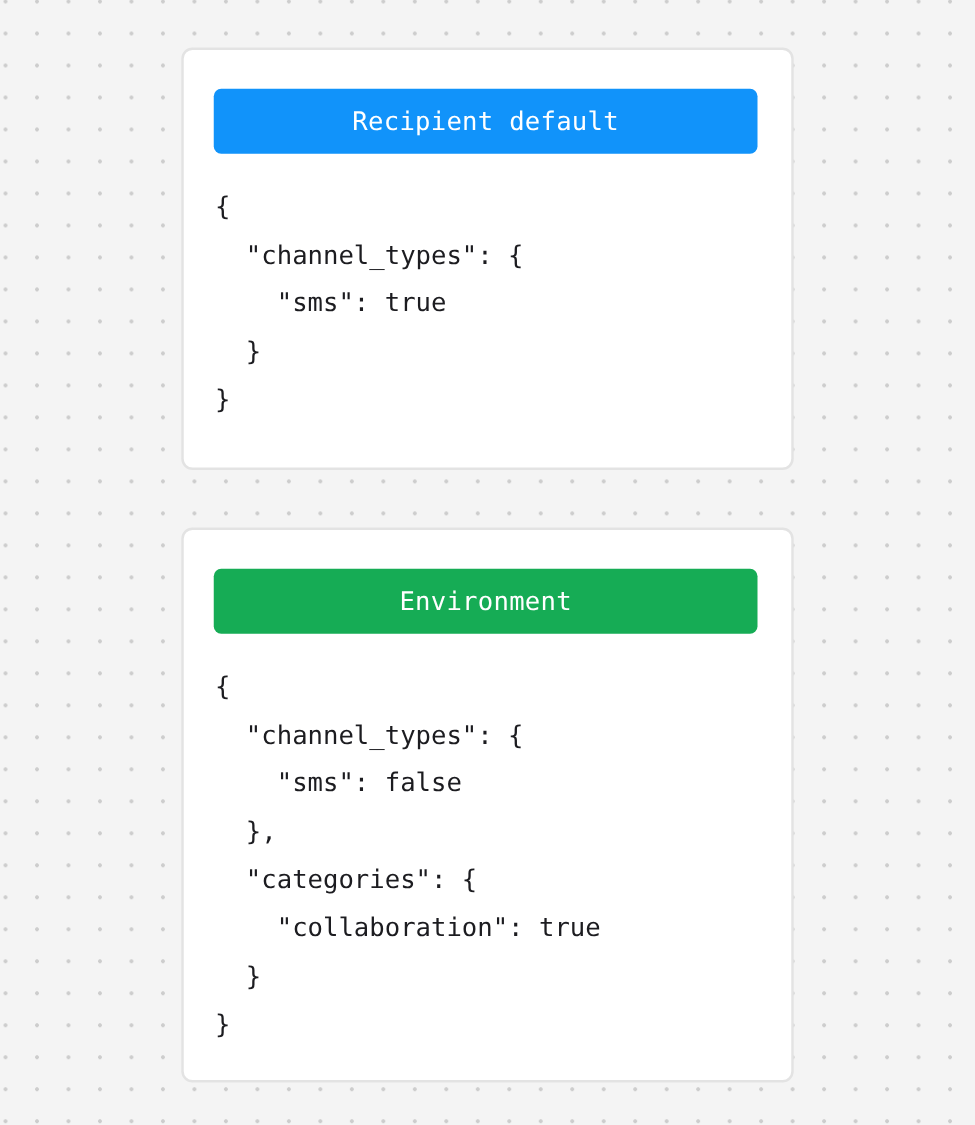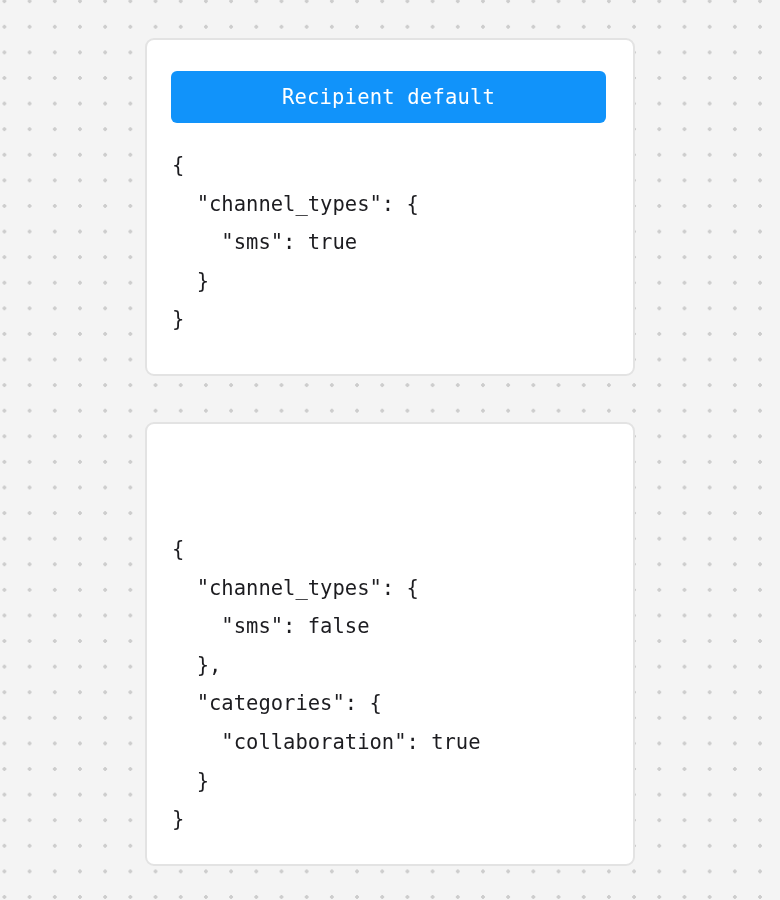--- a/index.html
+++ b/index.html
@@ -98,18 +98,21 @@
   <div class="card card-recipient-default">
     <div class="card-header" style="background-color: rgb(17, 147, 250);">
       <span class="card-header-title" style="color: rgb(255, 255, 255);">Recipient default</span>
     </div>
     <div class="card-body">
       <pre class="json-block"><span class="json-line">{</span><span class="json-line">  "channel_types": {</span><span class="json-line">    "sms": true</span><span class="json-line">  }</span><span class="json-line">}</span></pre>
     </div>
   </div>
 
   <div class="card card-environment">
+    <div class="card-header" style="background-color: rgb(22, 172, 85);">
+      <span class="card-header-title" style="color: rgb(255, 255, 255);">Environment</span>
+    </div>
     <div class="card-body">
       <pre class="json-block"><span class="json-line">{</span><span class="json-line">  "channel_types": {</span><span class="json-line">    "sms": false</span><span class="json-line">  },</span><span class="json-line">  "categories": {</span><span class="json-line">    "collaboration": true</span><span class="json-line">  }</span><span class="json-line">}</span></pre>
     </div>
   </div>
 
 </div>
 
 </body></html>

